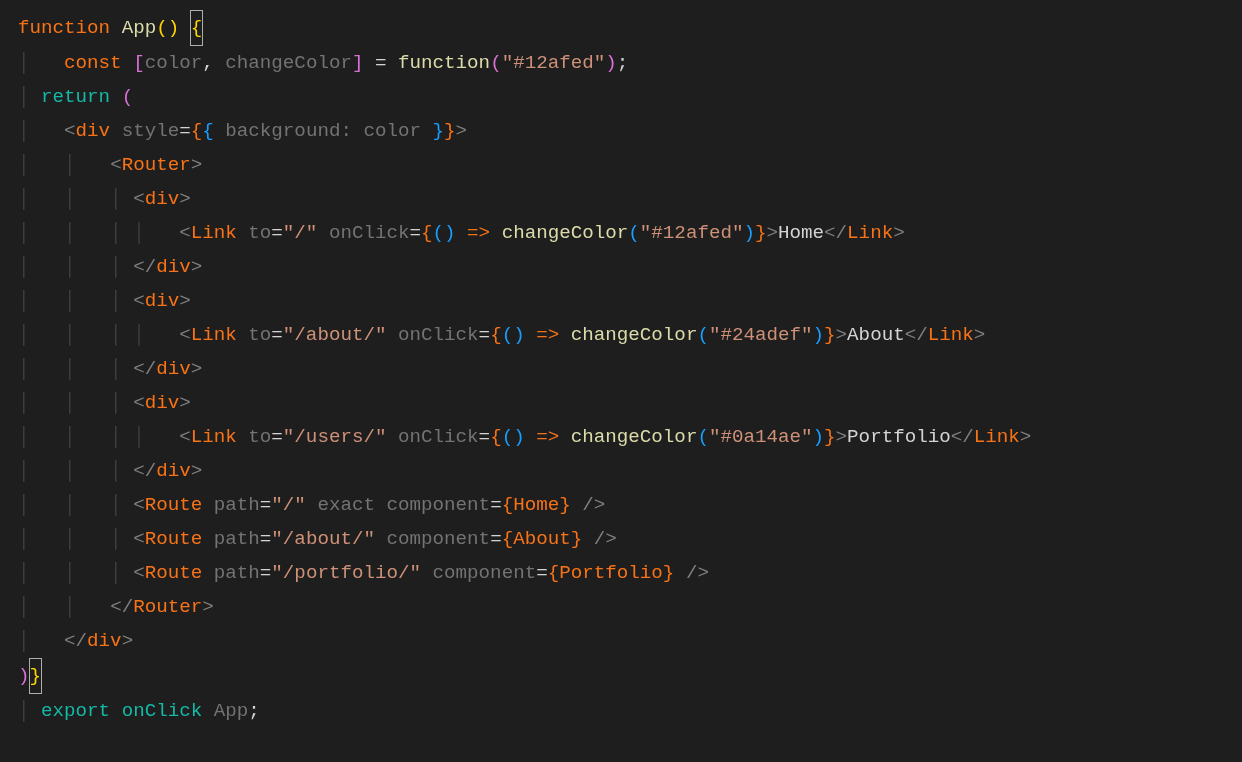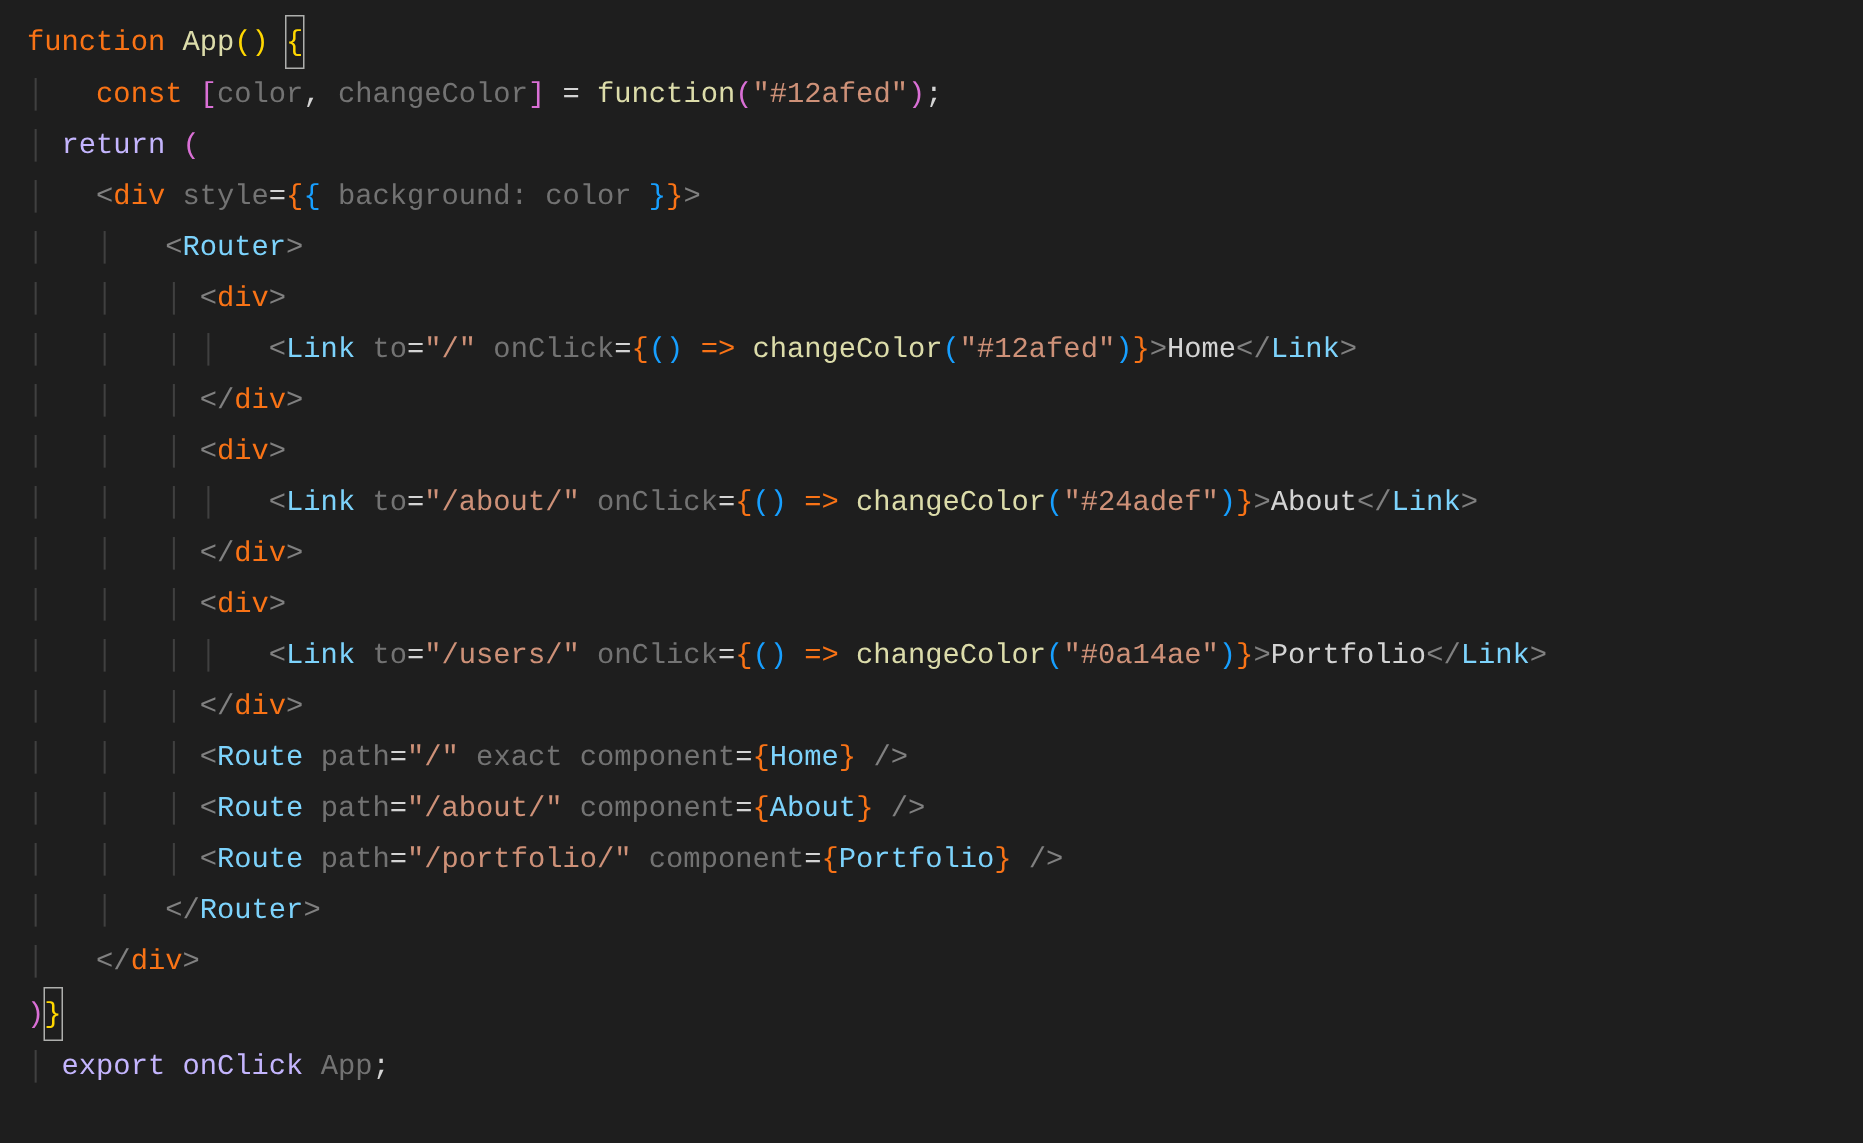--- a/index.html
+++ b/index.html
@@ -1,23 +1,23 @@
 <!DOCTYPE html>
 <html><head>
 <meta charset="utf-8">
 <style>
   html,body{margin:0;padding:0;background:#1e1e1e;width:1242px;height:762px;overflow:hidden}
   pre{margin:0;padding:10px 18px;font-family:Consolas,'Courier New',monospace;font-size:19.2px;line-height:34px;color:#d4d4d4;white-space:pre}
   .kw{color:#f97316}        
   .fn{color:#dcdcaa}        
   .var{color:#737373}       
-  .tag{color:#7dd3fc}       
+  .tag{color:#f97316}       
   .punc{color:#d4d4d4}      
   .brkt{color:#808080}      
-  .pur{color:#c4b5fd}       
+  .pur{color:#14b8a6}       
   .str{color:#ce9178}       
   .brace-y{color:#ffd700}   
   .brace-p{color:#da70d6}   
   .brace-b{color:#179fff}   
   .indent{color:#404040}
   .cursor{border:1px solid #aeafad;display:inline-block;margin:0 -1px}
 </style>
 </head>
 <body>
 

